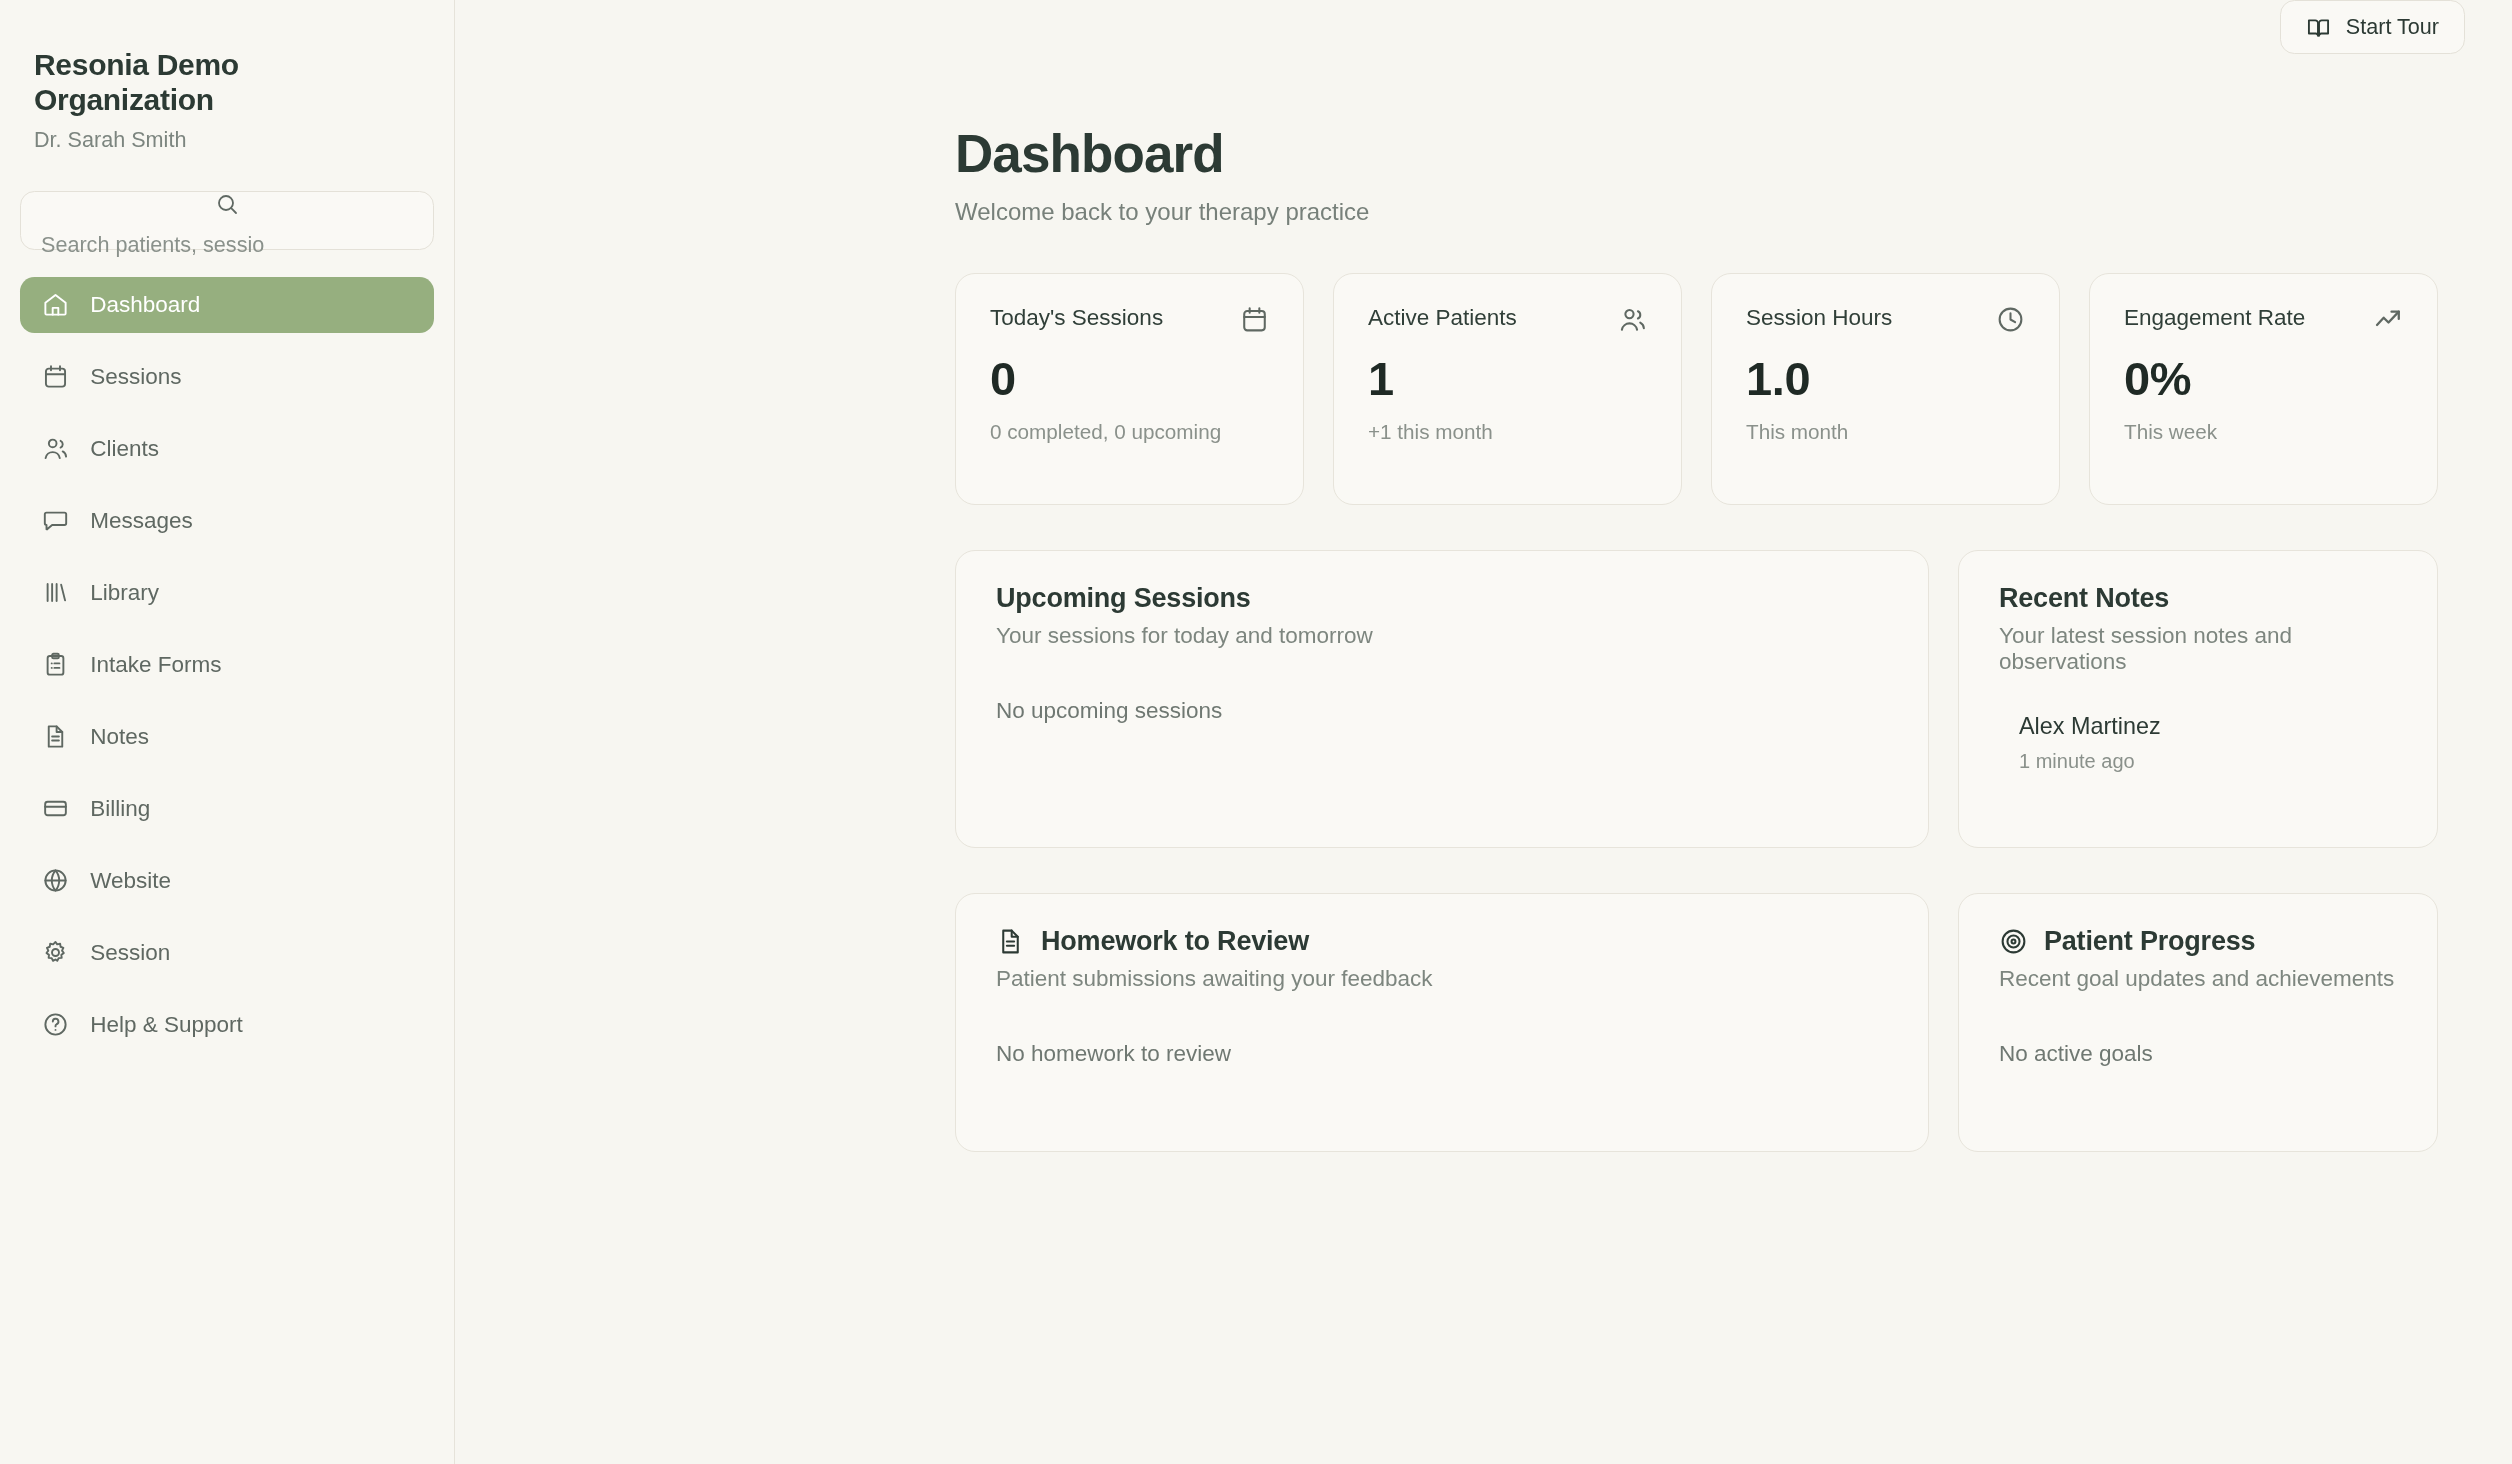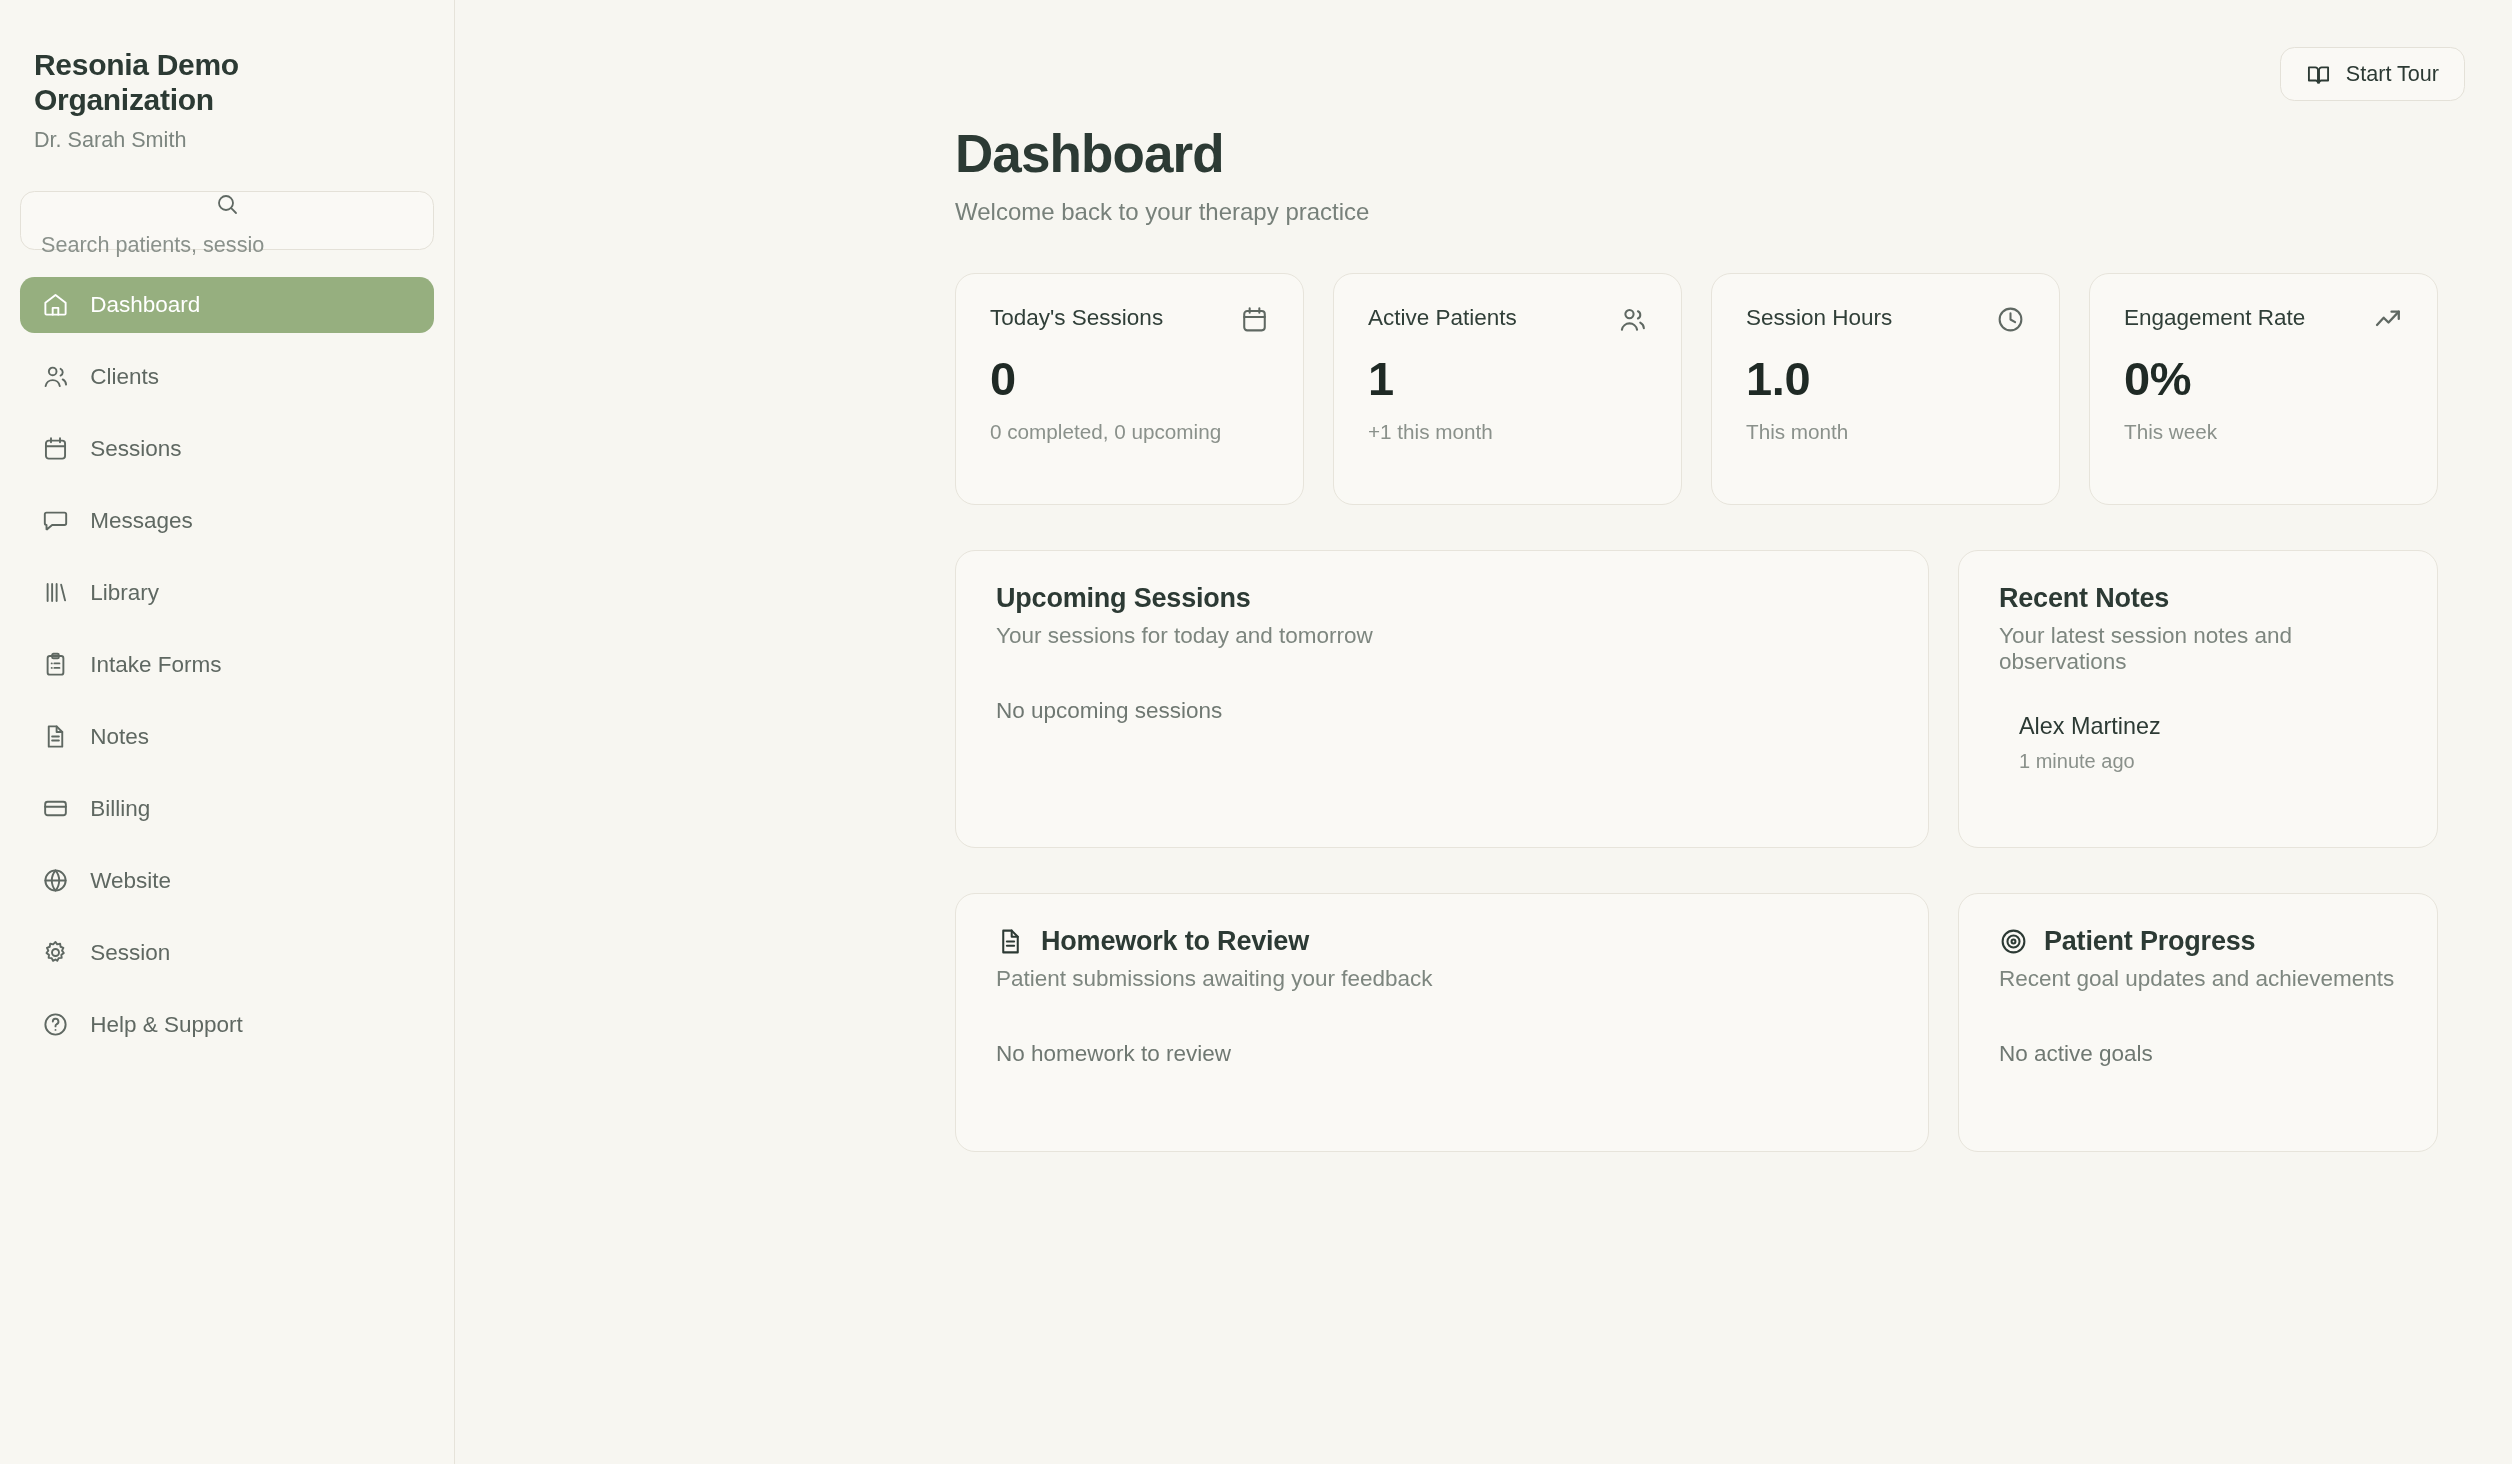--- a/index.html
+++ b/index.html
@@ -47,21 +47,21 @@
     color: #5f6862; font-size: 22.5px; margin-bottom: 16px;
     cursor: pointer; user-select: none;
   }
   .nav-item.active { background: #96af7f; color: #ffffff; }
   .nav-item .ico { width: 27px; height: 27px; display: block; flex: 0 0 27px; }
   .nav-item .ico svg { width: 27px; height: 27px; display: block; }
 
   
   .main { flex: 1; position: relative; padding: 0; }
   .topbar {
-    height: 101px; display: flex; align-items: flex-end;
+    height: 101px; display: flex; align-items: flex-start;
     justify-content: flex-end; padding-right: 47px;
   }
   .tour-btn {
     display: inline-flex; align-items: center; gap: 14.4px;
     height: 54px; padding: 0 25px;
     border: 1.8px solid #e4e1d8; border-radius: 14.4px;
     background: #faf9f5; color: #2c3a34; font-size: 21.6px;
     cursor: pointer;
   }
   .tour-btn svg { width: 25px; height: 25px; display: block; }
@@ -144,39 +144,39 @@
             <path d="M3 10.5 12 3.5l9 7V20a1 1 0 0 1-1 1H4a1 1 0 0 1-1-1z"></path>
             <path d="M9.5 21v-6h5v6"></path>
           </svg>
         </span>
         <span>Dashboard</span>
       </div>
 
       <div class="nav-item">
         <span class="ico">
           <svg viewBox="0 0 24 24" fill="none" stroke="currentColor" stroke-width="1.7" stroke-linecap="round" stroke-linejoin="round">
+            <rect x="3.5" y="5" width="17" height="16" rx="2.5"></rect>
+            <line x1="3.5" y1="10" x2="20.5" y2="10"></line>
+            <line x1="8" y1="2.8" x2="8" y2="6.4"></line>
+              <line x1="16" y1="2.8" x2="16" y2="6.4"></line>
+          </svg>
+        </span>
+        <span>Sessions</span>
+      </div>
+
+      <div class="nav-item">
+        <span class="ico">
+          <svg viewBox="0 0 24 24" fill="none" stroke="currentColor" stroke-width="1.7" stroke-linecap="round" stroke-linejoin="round">
             <circle cx="9.5" cy="7.5" r="3.4"></circle>
             <path d="M3.2 20.5a6.4 6.4 0 0 1 12.6 0"></path>
             <path d="M16.5 5.2a3.3 3.3 0 0 1 0 6"></path>
             <path d="M18.4 14.6a5.6 5.6 0 0 1 3 4.6"></path>
           </svg>
         </span>
         <span>Clients</span>
-      </div>
-
-      <div class="nav-item">
-        <span class="ico">
-          <svg viewBox="0 0 24 24" fill="none" stroke="currentColor" stroke-width="1.7" stroke-linecap="round" stroke-linejoin="round">
-            <rect x="3.5" y="5" width="17" height="16" rx="2.5"></rect>
-            <line x1="3.5" y1="10" x2="20.5" y2="10"></line>
-            <line x1="8" y1="2.8" x2="8" y2="6.4"></line>
-              <line x1="16" y1="2.8" x2="16" y2="6.4"></line>
-          </svg>
-        </span>
-        <span>Sessions</span>
       </div>
 
       <div class="nav-item">
         <span class="ico">
           <svg viewBox="0 0 24 24" fill="none" stroke="currentColor" stroke-width="1.7" stroke-linecap="round" stroke-linejoin="round">
             <path d="M4 5h16a1.5 1.5 0 0 1 1.5 1.5v8A1.5 1.5 0 0 1 20 16H9l-4.2 3.6A.4.4 0 0 1 4 19.3V16a1.5 1.5 0 0 1-1.5-1.5v-8A1.5 1.5 0 0 1 4 5z"></path>
           </svg>
         </span>
         <span>Messages</span>
       </div>

